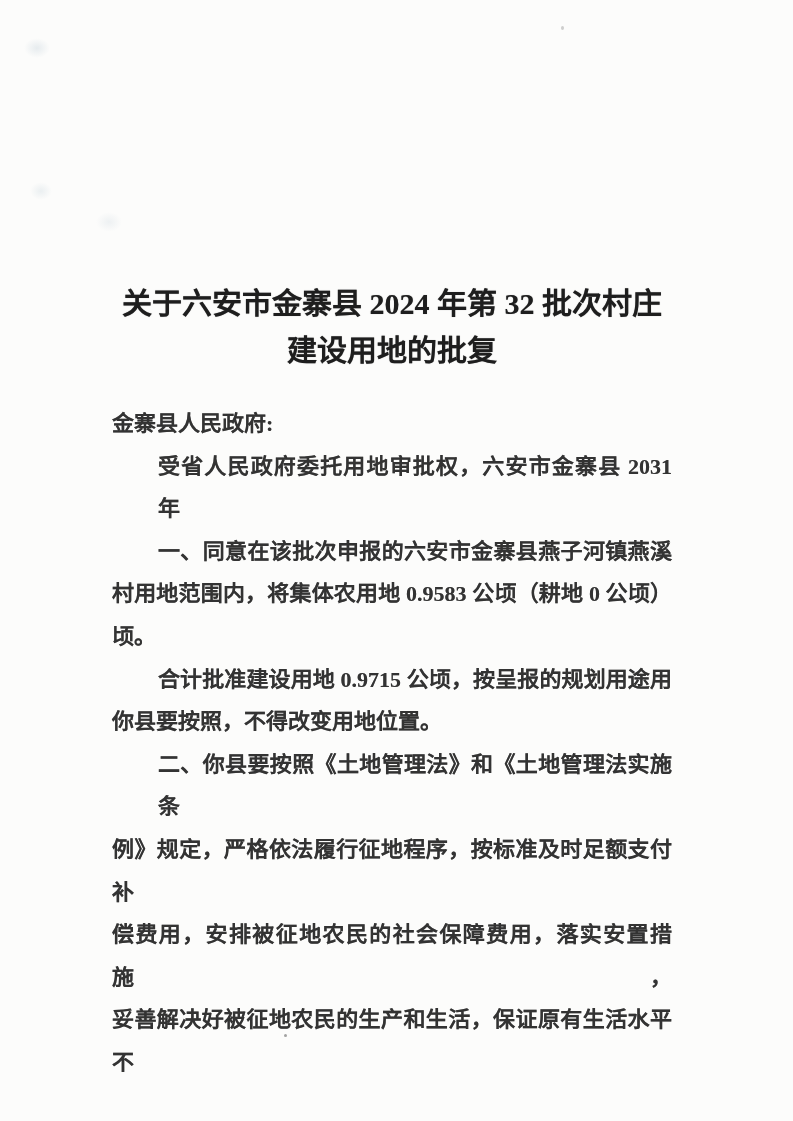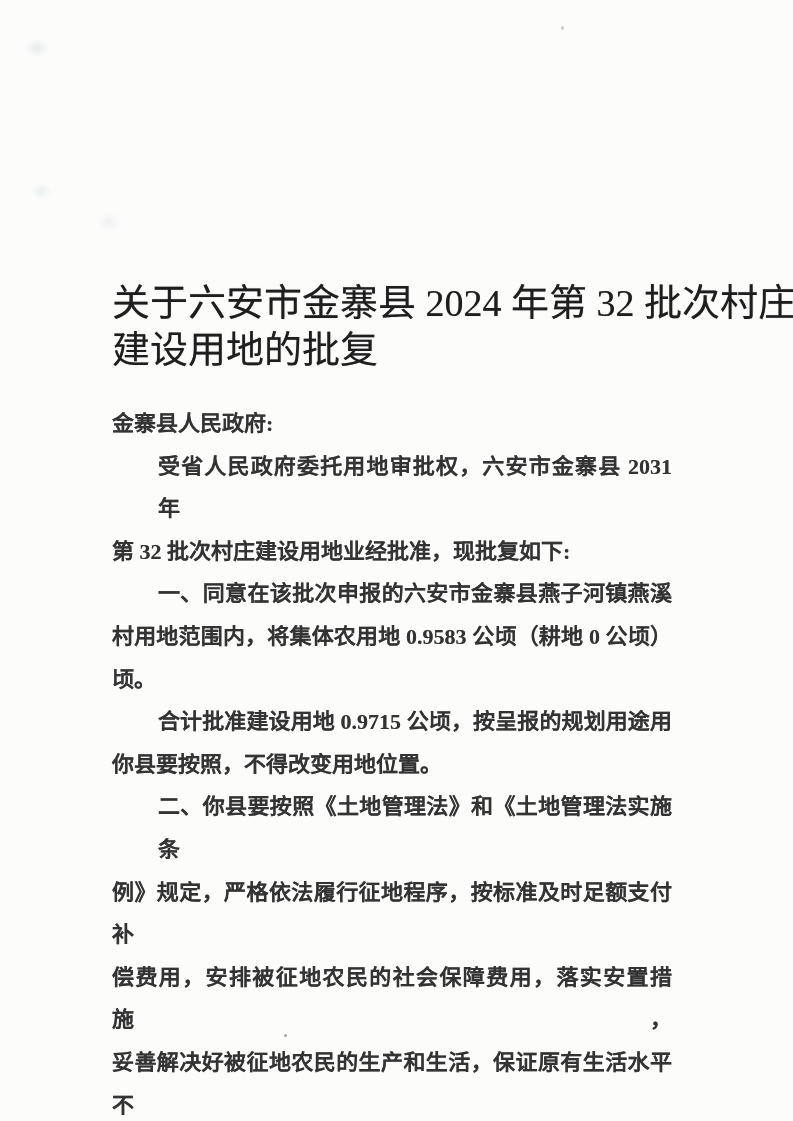--- a/index.html
+++ b/index.html
@@ -20,24 +20,24 @@
     background: #fcfcfb;
     overflow: hidden;
   }
   
   .doc-title {
     position: absolute;
     top: 280px;
     left: 112px;
     width: 560px;
     margin: 0;
-    font-size: 38px;
+    font-size: 30px;
     line-height: 47px;
-    font-weight: 400;
-    text-align: left;
+    font-weight: 700;
+    text-align: center;
     color: #1e1e1e;
     text-shadow: 0 0 0.7px rgba(30,30,30,0.55);
   }
   .title-line {
     white-space: nowrap;
   }
   
   .doc-body {
     position: absolute;
     top: 403px;
@@ -90,21 +90,20 @@
 
   <h1 class="doc-title" style="color: rgb(30, 30, 30);">
     <div class="title-line">关于六安市金寨县 2024 年第 32 批次村庄</div>
     <div class="title-line">建设用地的批复</div>
   </h1>
 
   <div class="doc-body" style="color: rgb(51, 51, 51);">
 
   <div class="line">金寨县人民政府:</div>
       <div class="line indent fill">受省人民政府委托用地审批权，六安市金寨县 2031 年</div>
-      <div class="line">第 32 批次村庄建设用地业经批准，现批复如下:</div>
       <div class="line indent fill">一、同意在该批次申报的六安市金寨县燕子河镇燕溪</div>
       <div class="line fill">村用地范围内，将集体农用地 0.9583 公顷（耕地 0 公顷）</div>
       <div class="line">顷。</div>
       <div class="line indent fill">合计批准建设用地 0.9715 公顷，按呈报的规划用途用</div>
       <div class="line">你县要按照，不得改变用地位置。</div>
       <div class="line indent fill">二、你县要按照《土地管理法》和《土地管理法实施条</div>
       <div class="line fill">例》规定，严格依法履行征地程序，按标准及时足额支付补</div>
       <div class="line fill">偿费用，安排被征地农民的社会保障费用，落实安置措施，</div>
       <div class="line fill">妥善解决好被征地农民的生产和生活，保证原有生活水平不</div>
     </div>

